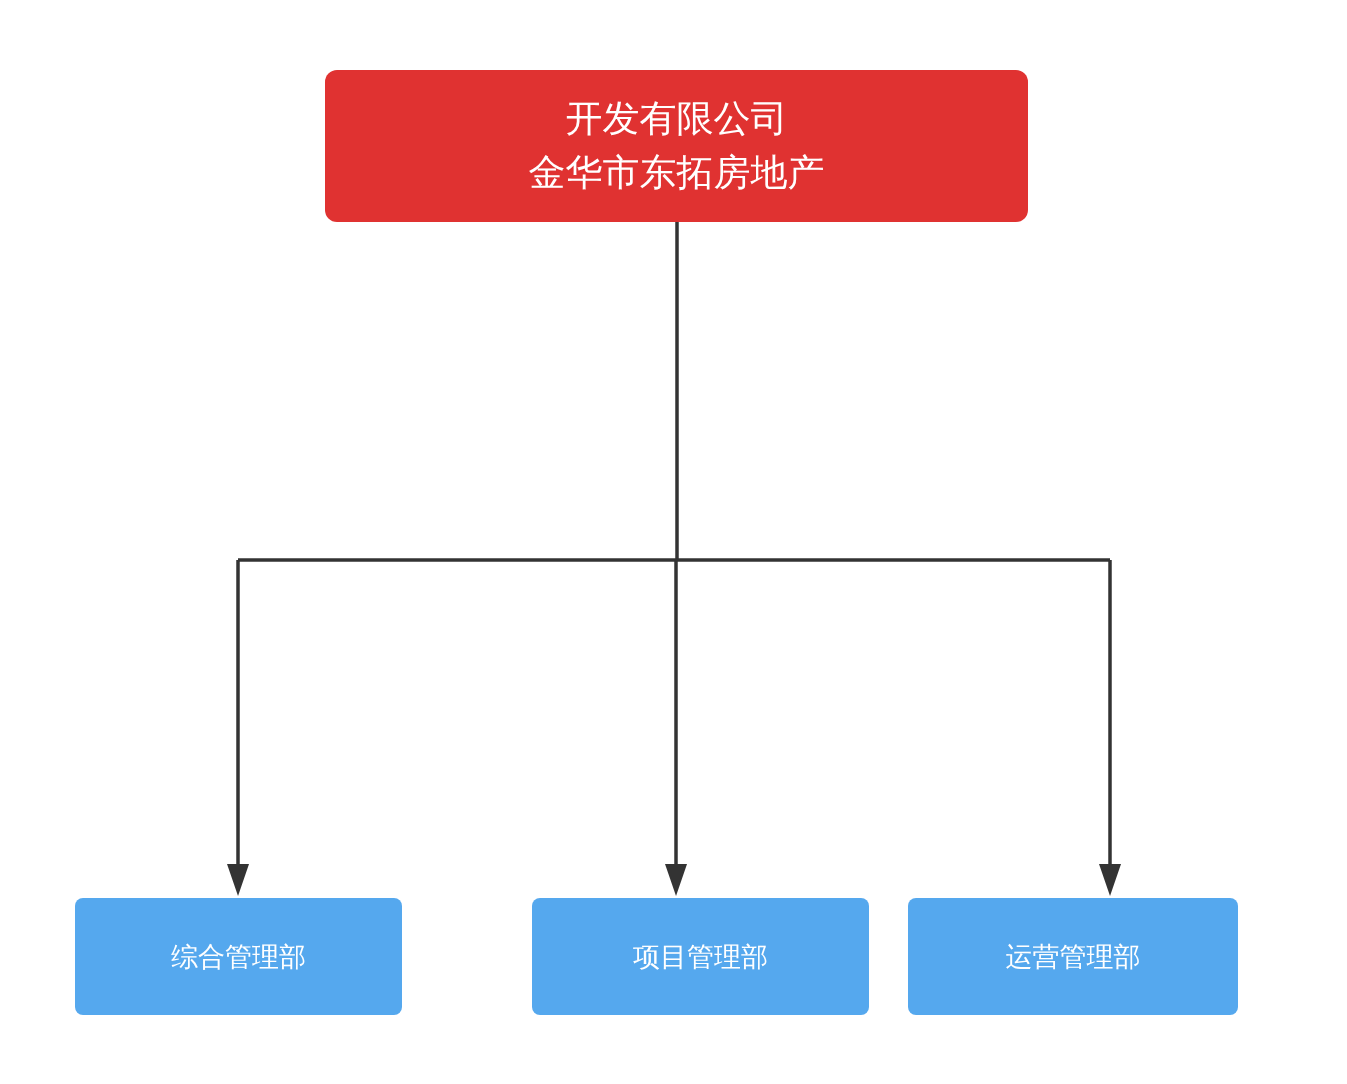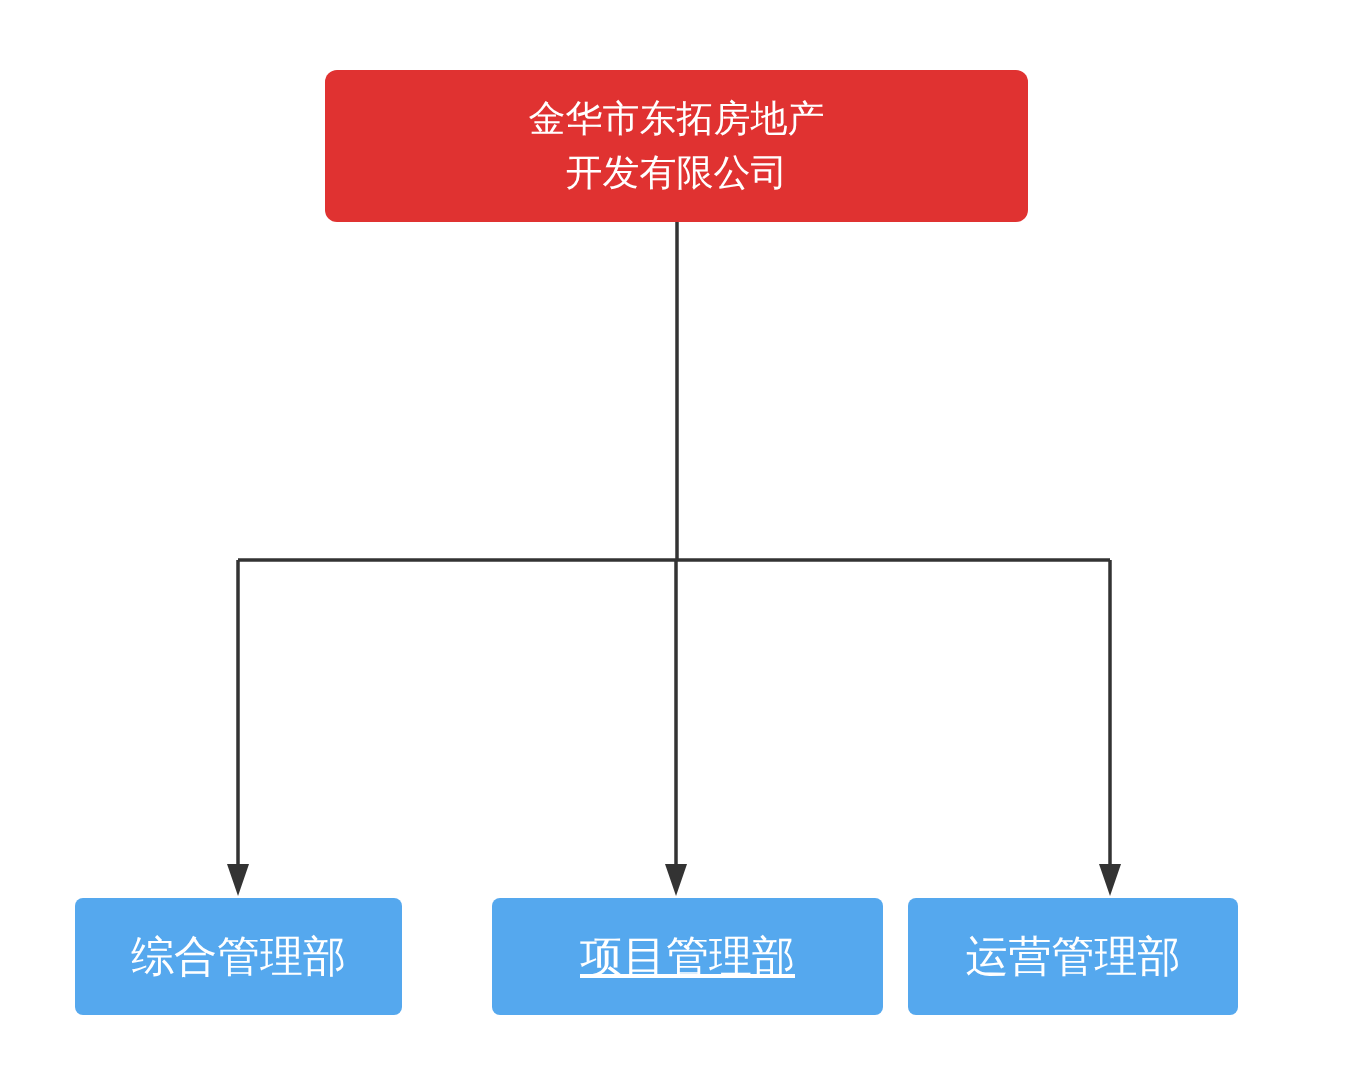--- a/index.html
+++ b/index.html
@@ -42,25 +42,25 @@
     border-radius: 12px;
     font-size: 37px;
     line-height: 1.45;
     font-weight: 400;
   }
   .dept-node {
     top: 898px;
     height: 117px;
     background: #55a8ee;
     border-radius: 8px;
-    font-size: 43px;
+    font-size: 27px;
     font-weight: 400;
   }
   .dept-1 { left: 75px;  width: 327px; }
-  .dept-2 { left: 492px; width: 391px; text-decoration: underline; }
+  .dept-2 { left: 532px; width: 337px; }
   .dept-3 { left: 908px; width: 330px; }
 </style>
 </head>
 <body>
 
 <div class="canvas">
 
   <svg class="connector-layer" width="1347" height="1084" viewBox="0 0 1347 1084" xmlns="http://www.w3.org/2000/svg">
 
     <path d="M 677 222 L 677 560" stroke="#333333" stroke-width="3.5" fill="none"></path>
@@ -70,22 +70,22 @@
     <path d="M 238 560 L 238 868" stroke="#333333" stroke-width="3.5" fill="none"></path>
     <path d="M 676 560 L 676 868" stroke="#333333" stroke-width="3.5" fill="none"></path>
     <path d="M 1110 560 L 1110 868" stroke="#333333" stroke-width="3.5" fill="none"></path>
 
     <polygon points="227,864 249,864 238,896" fill="#333333"></polygon>
     <polygon points="665,864 687,864 676,896" fill="#333333"></polygon>
     <polygon points="1099,864 1121,864 1110,896" fill="#333333"></polygon>
   </svg>
 
   <div class="node root-node">
+    <div>开发有限公司</div>
     <div>金华市东拓房地产</div>
-    <div>开发有限公司</div>
   </div>
 
   <div class="node dept-node dept-1">
     <span>综合管理部</span>
   </div>
 
   <div class="node dept-node dept-2">
     <span>项目管理部</span>
   </div>
 

